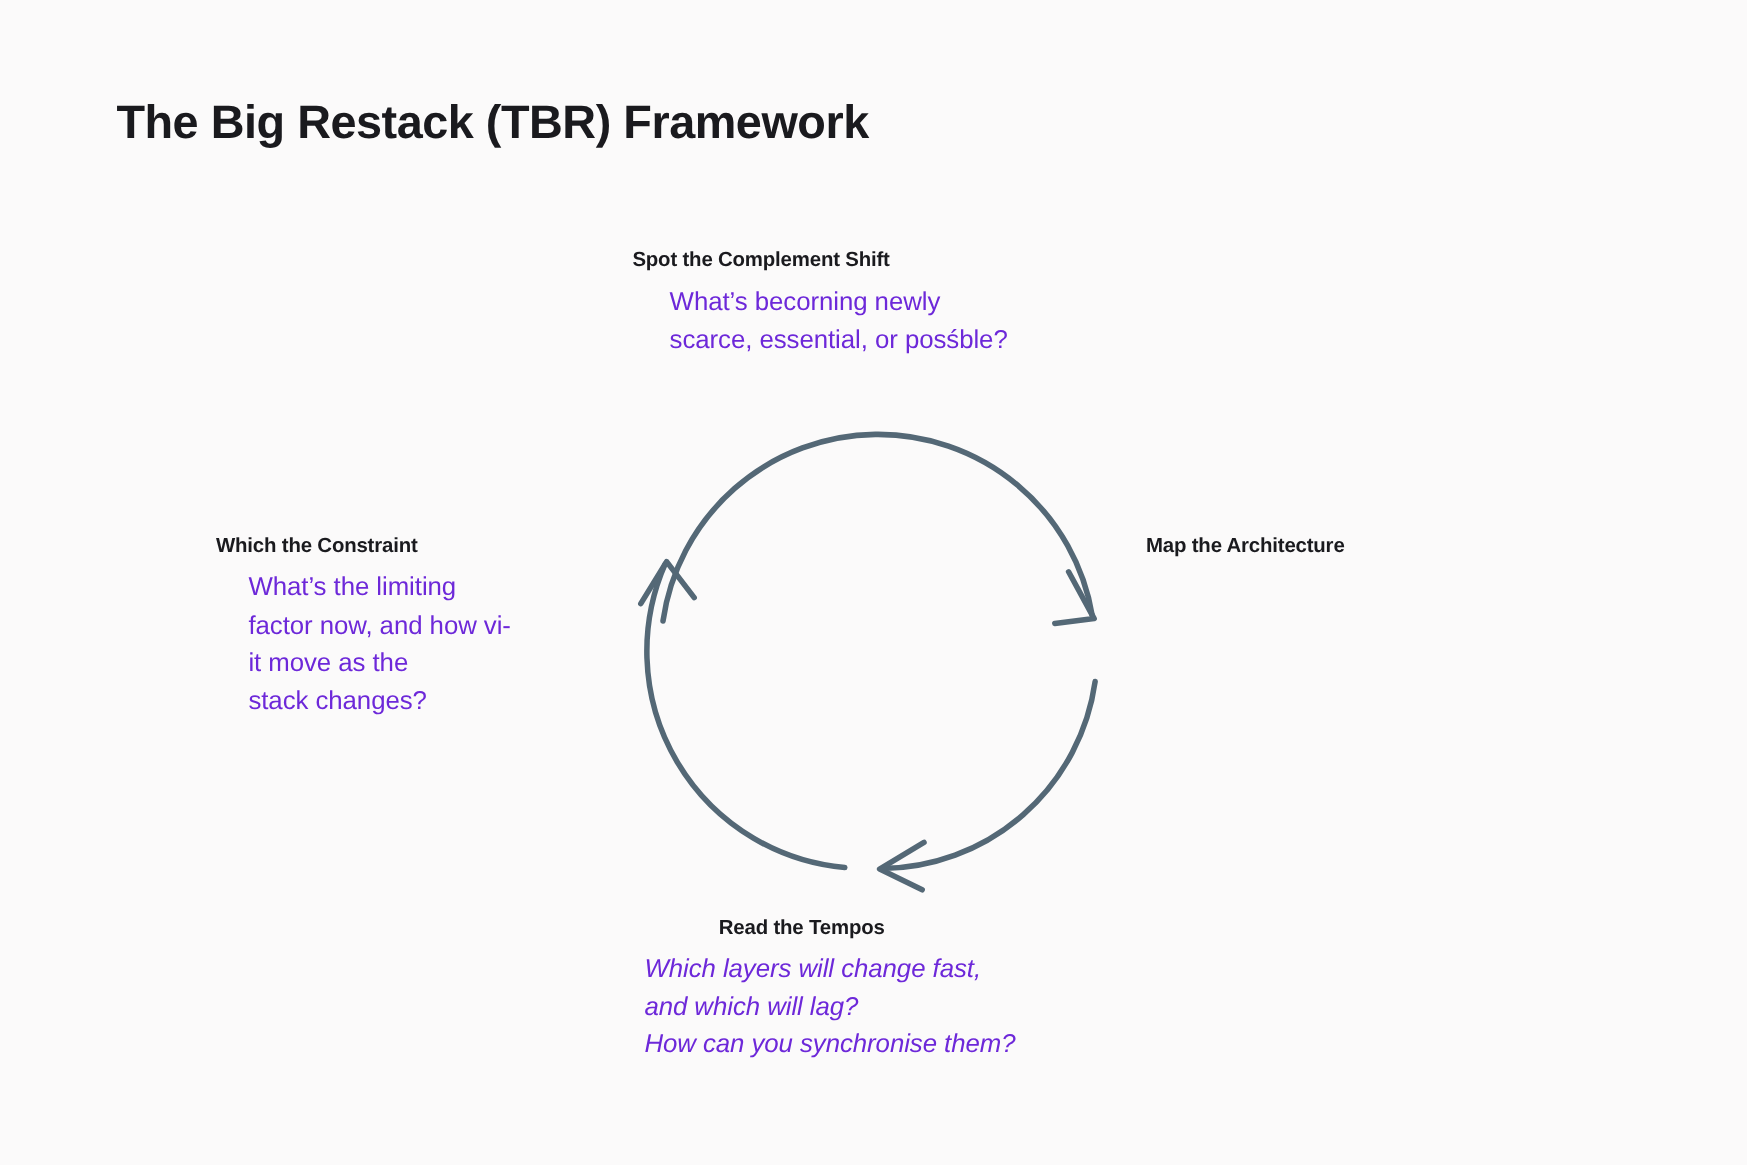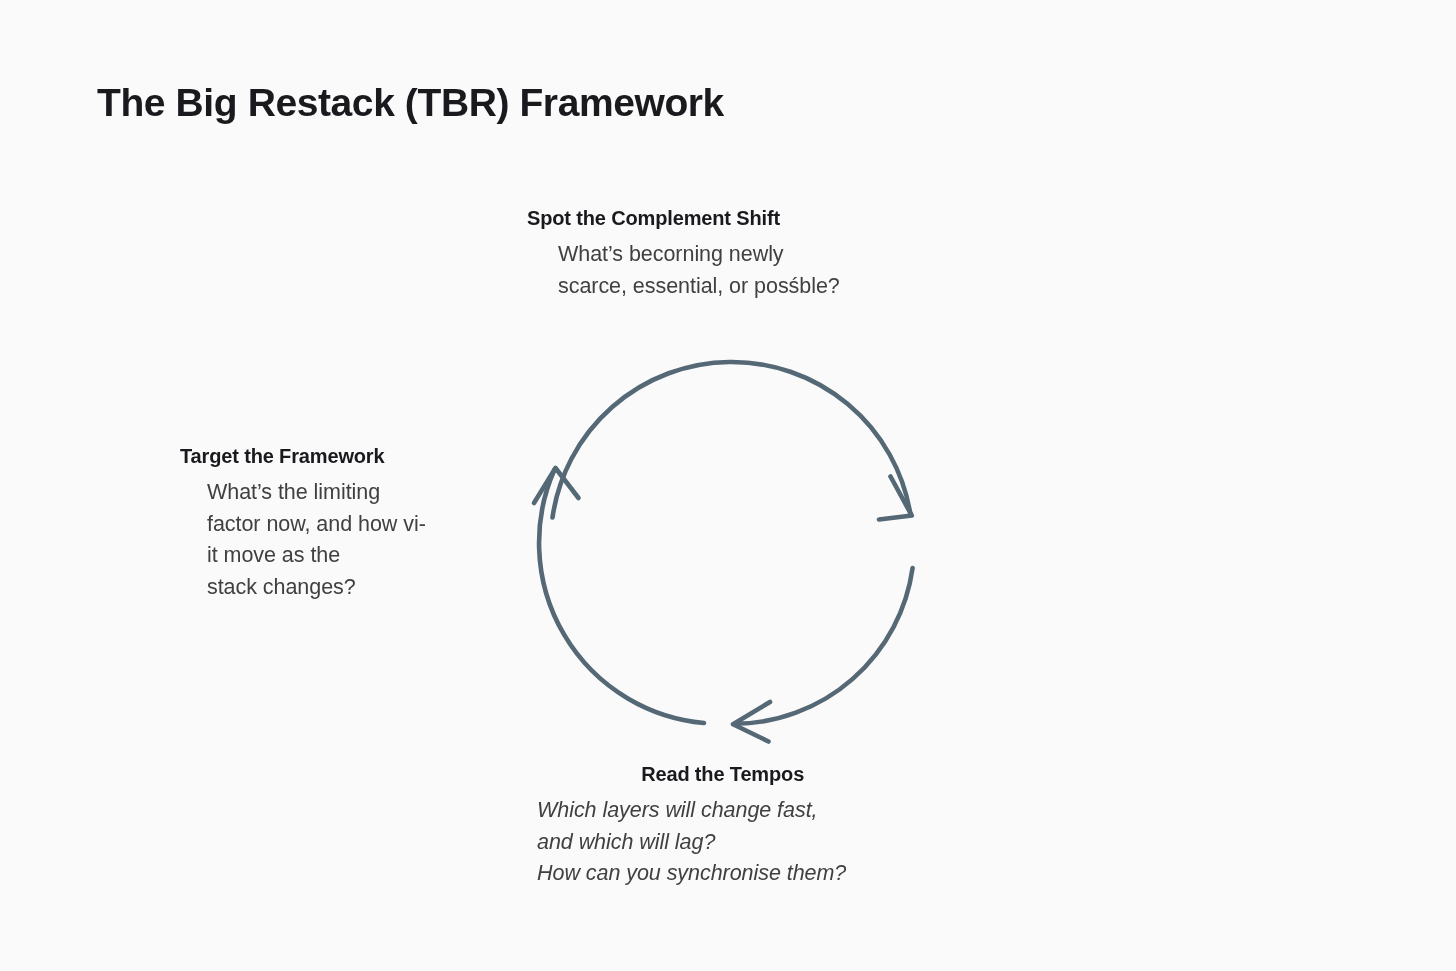--- a/index.html
+++ b/index.html
@@ -47,31 +47,31 @@
     width: 440px;
     height: 440px;
     overflow: visible;
   }
 
   
   .step {
     position: absolute;
   }
   .step-title {
-    font-size: 20px;
+    font-size: 17px;
     font-weight: 700;
     color: #1a1a1e;
     letter-spacing: -0.15px;
     white-space: nowrap;
     margin: 0;
   }
   .step-body {
     font-size: 21.5px;
     font-weight: 400;
-    color: #404040;
+    color: #6d28d9;
     line-height: 1.47;
     letter-spacing: -0.05px;
     margin: 0;
     white-space: pre-line;
   }
 
   
   .step-spot {
     left: 527px;
     top: 207px;
@@ -93,21 +93,20 @@
     margin-top: 9px;
   }
 
   
   .step-read {
     left: 537px;
     top: 763px;
   }
   .step-read .step-title {
     margin-left: 62px;
-    text-align: center;
   }
   .step-read .step-body {
     margin-top: 9px;
     font-style: italic;
   }
 
   
   .step-target {
     left: 180px;
     top: 445px;
@@ -158,30 +157,31 @@
     </svg>
   </div>
 
   <div class="step step-spot">
     <p class="step-title">Spot the Complement Shift</p>
     <p class="step-body">What’s becorning newly
 scarce, essential, or posśble?</p>
   </div>
 
   <div class="step step-map">
+    <p class="step-title">Map the Architecture</p>
   </div>
 
   <div class="step step-read">
     <p class="step-title">Read the Tempos</p>
     <p class="step-body">Which layers will change fast,
 and which will lag?
 How can you synchronise them?</p>
   </div>
 
   <div class="step step-target">
-    <p class="step-title">Target the Framework</p>
+    <p class="step-title">Which the Constraint</p>
     <p class="step-body">What’s the limiting
 factor now, and how vi-
 it move as the
 stack changes?</p>
   </div>
 
 </div>
 
 </body></html>

